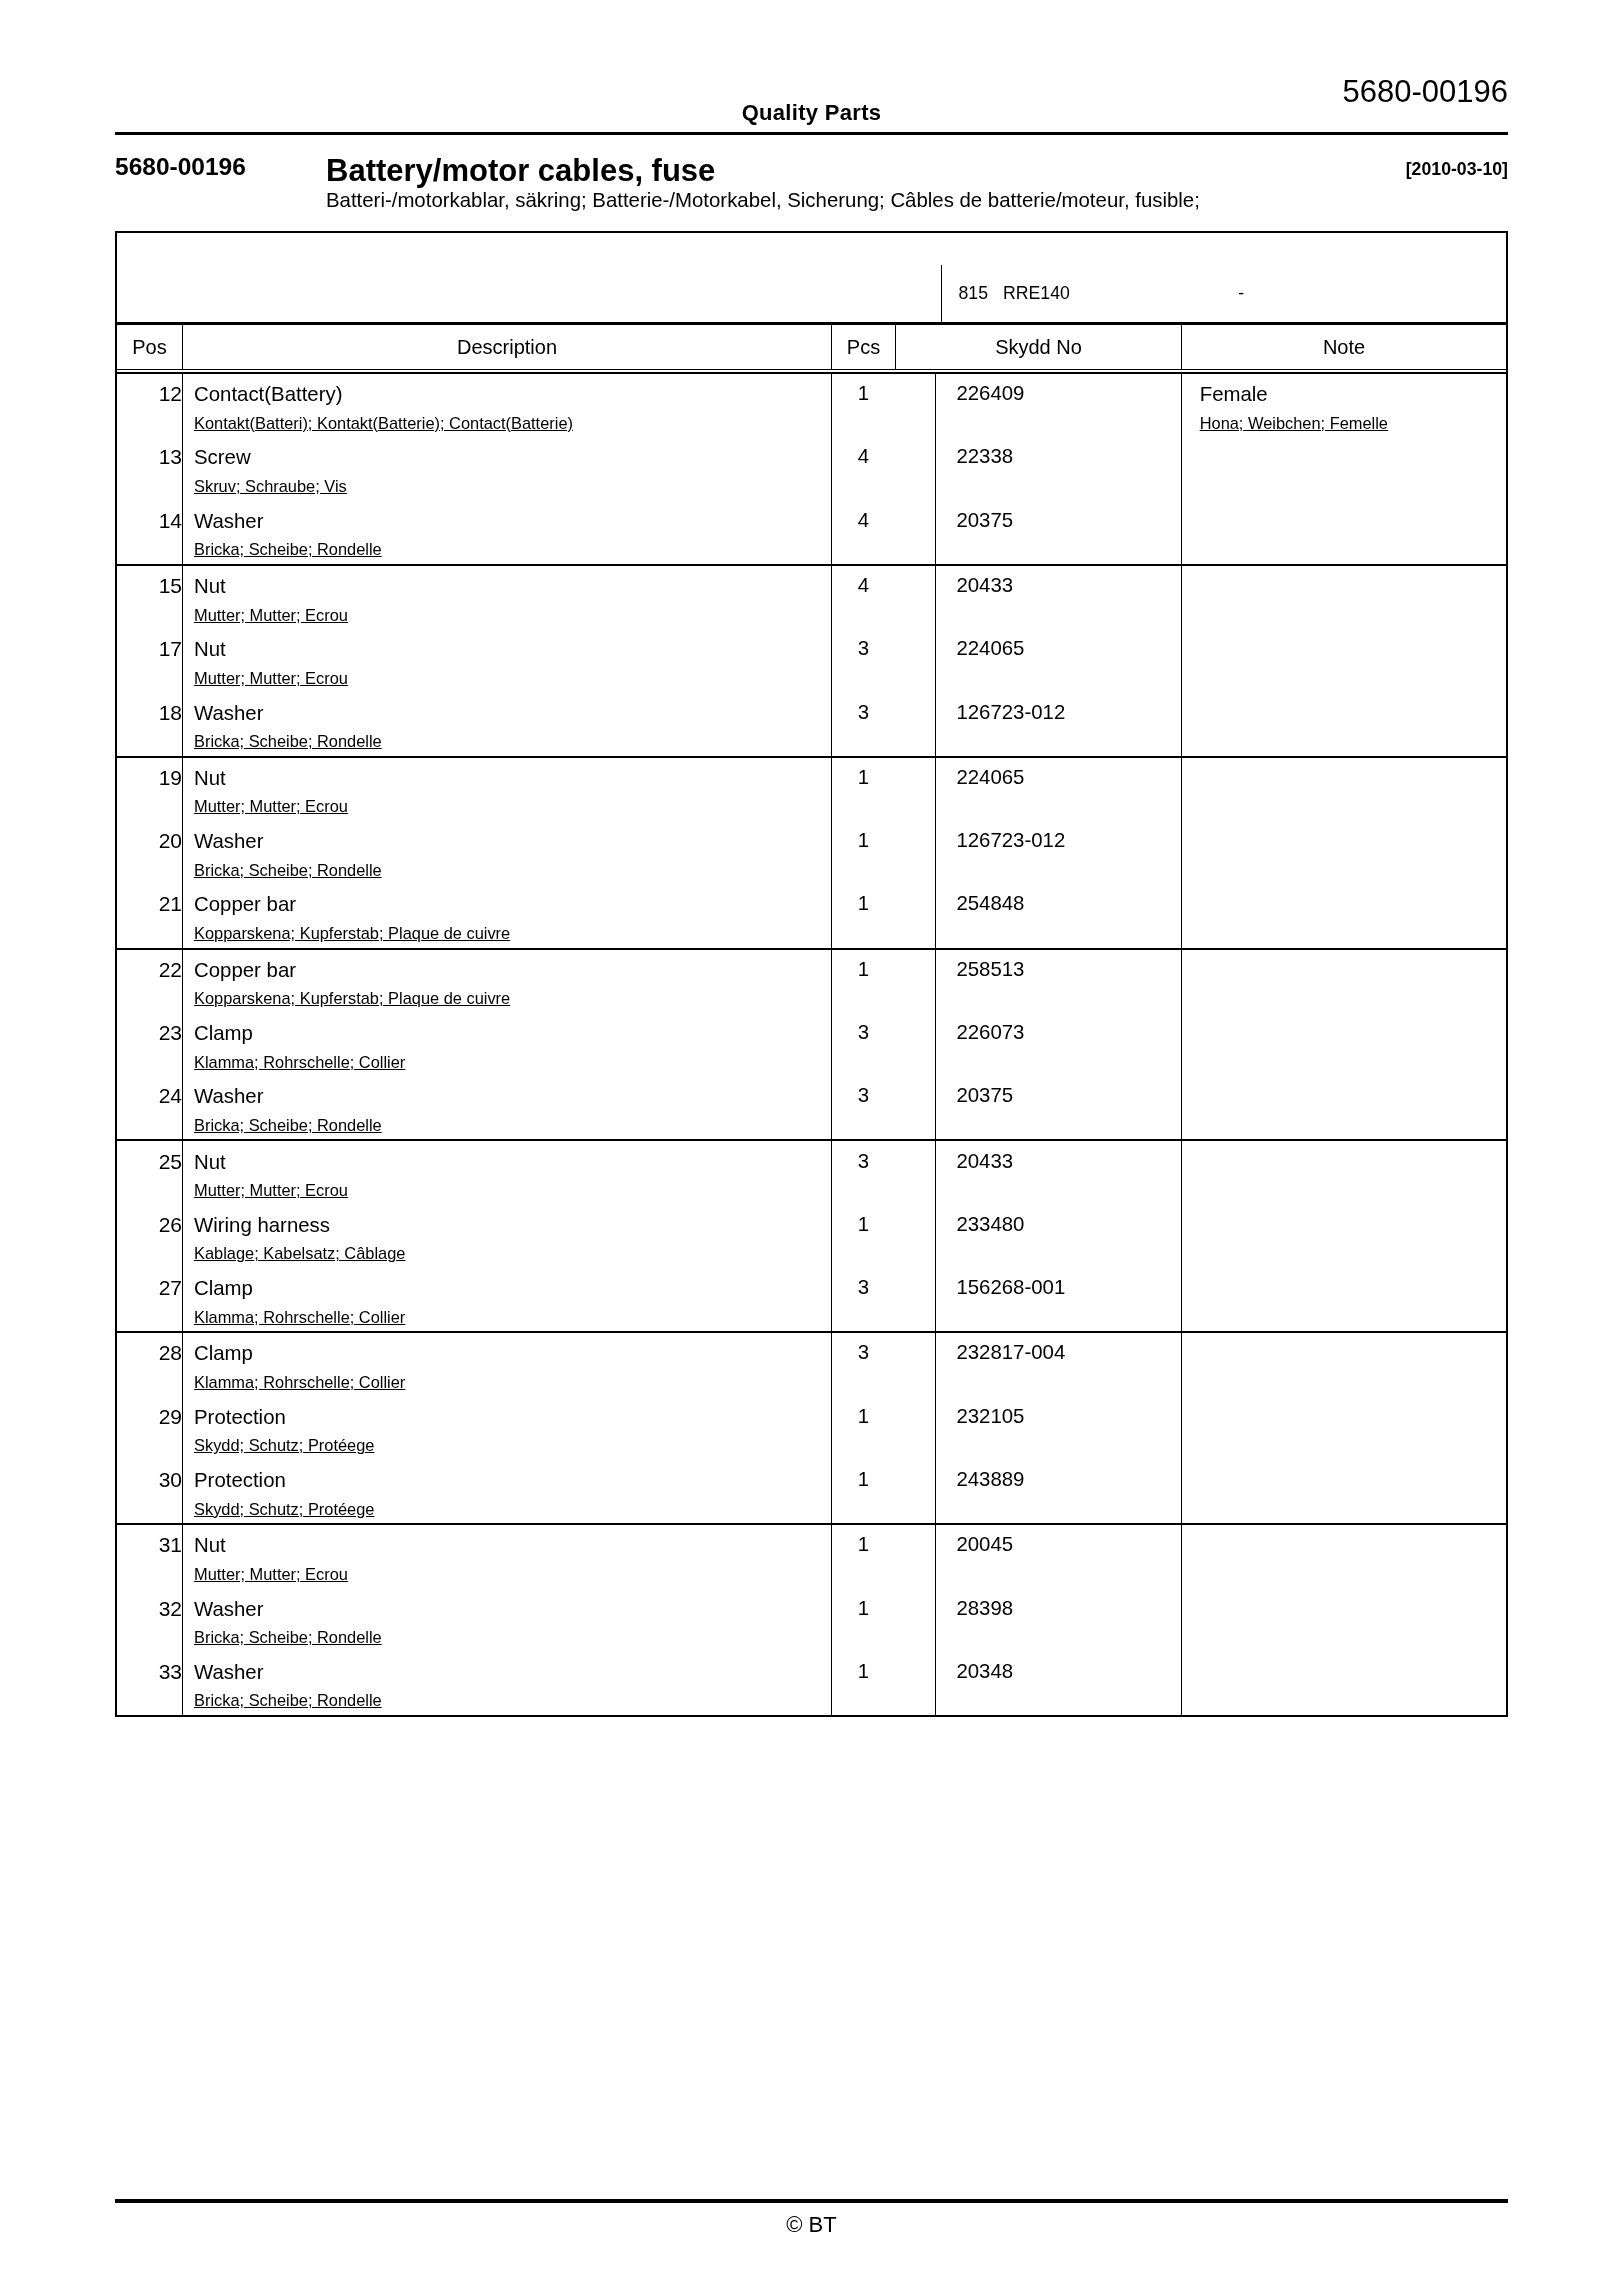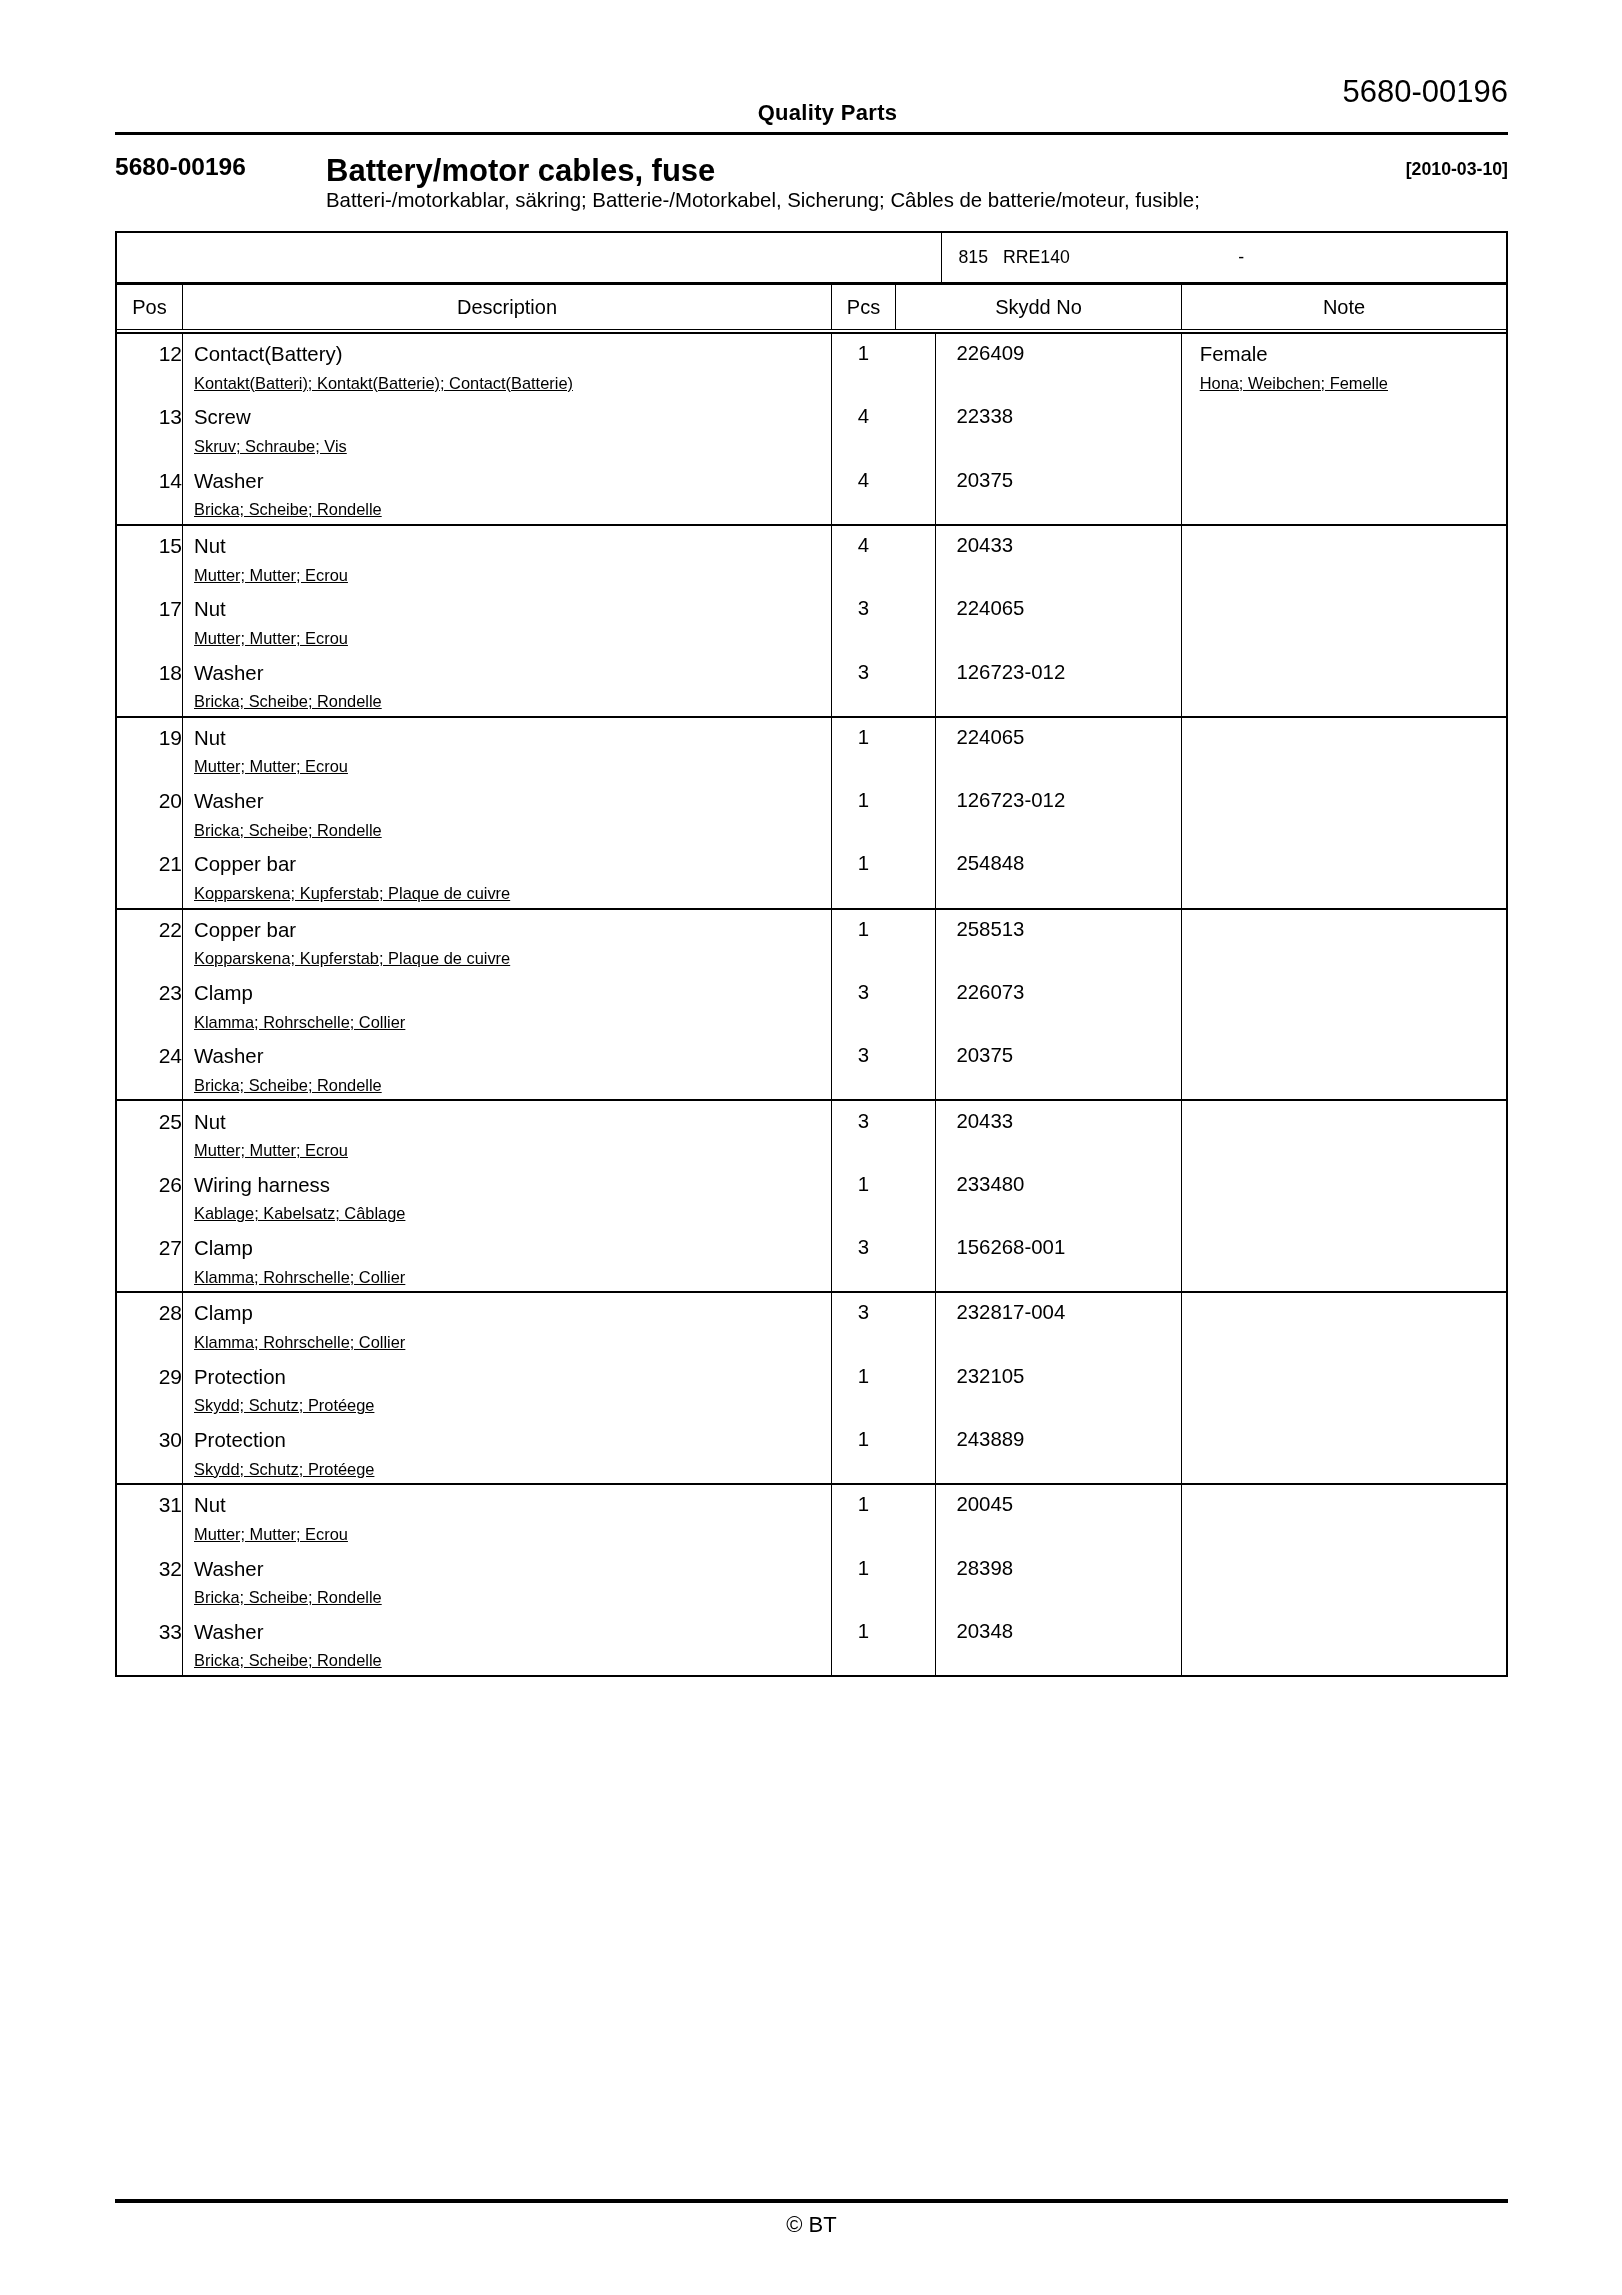--- a/index.html
+++ b/index.html
@@ -8,41 +8,41 @@
     width:1622px; height:2295px;
     font-family:"Liberation Sans", sans-serif;
     color:#000;
     position:relative;
   }
   .page { position:relative; width:1622px; height:2295px; background:#fff; }
   .content { position:absolute; left:115px; top:0; width:1393px; height:100%; }
 
   
   .brand {
-    position:absolute; top:100px; left:16px; width:100%;
+    position:absolute; top:100px; left:0; width:100%;
     text-align:center; font-weight:bold; font-size:22px; letter-spacing:0.3px;
   }
   .doc-no {
     position:absolute; top:74px; right:0;
     font-size:31px; font-weight:normal;
   }
   .top-rule {
     position:absolute; top:132px; left:0; width:100%; height:3.4px; background:#000;
   }
   .title-code { position:absolute; top:153px; left:0; font-size:24.5px; font-weight:bold; }
   .title-text { position:absolute; top:153px; left:211px; font-size:31px; font-weight:bold; }
   .title-date { position:absolute; top:159px; right:0; font-size:17.7px; font-weight:bold; }
   .subtitle   { position:absolute; top:189px; left:211px; font-size:20.4px; }
 
   
   .parts-table {
     position:absolute; top:231px; left:0; width:1393px;
     border:2px solid #000; background:#fff;
   }
-  .model-box { display:flex; height:52px; border-bottom:3.4px solid #000; }
+  .model-box { display:flex; height:60px; border-bottom:3.4px solid #000;margin-top:32px; }
   .model-left { width:59.4%; border-right:1.4px solid #000; }
   .model-right {
     flex:1; position:relative; display:flex; align-items:center;
     padding-left:16.4px; font-size:17.7px;
   }
   .model-right .code { margin-right:15px; }
   .model-right .serial { position:absolute; left:52.5%; }
 
   .grid-cols { display:grid; grid-template-columns:65px 649px 64px 286px auto; }
 

